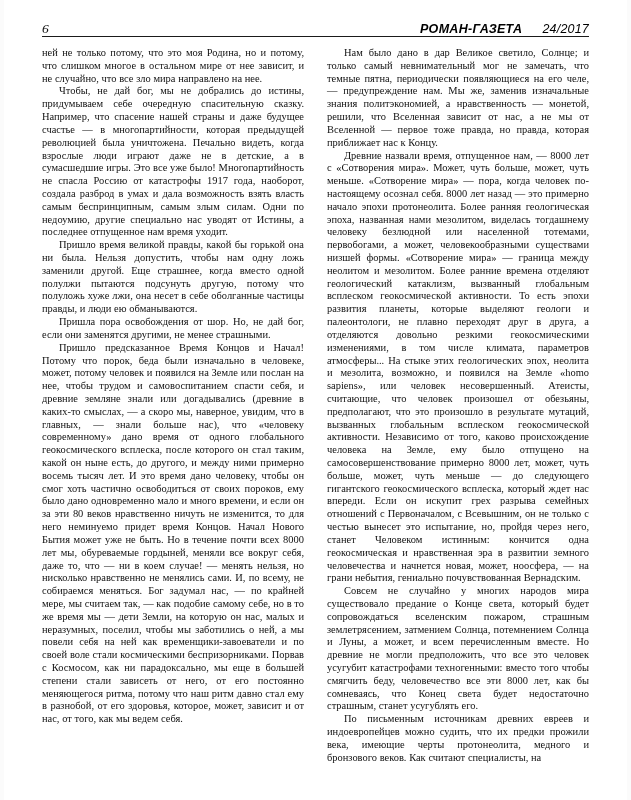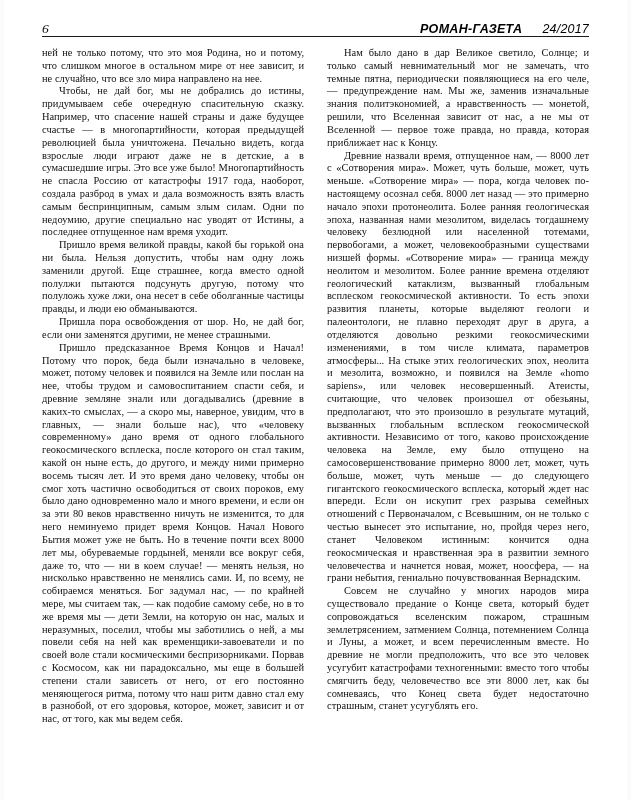--- a/index.html
+++ b/index.html
@@ -126,16 +126,17 @@
         <p class="noindent">ней не только потому, что это моя Родина, но и потому, что слишком многое в остальном мире от нее зависит, и не случайно, что все зло мира направлено на нее.</p>
         <p>Чтобы, не дай бог, мы не добрались до истины, придумываем себе очередную спасительную сказку. Например, что спасение нашей страны и даже будущее счастье — в многопартийности, которая предыдущей революцией была уничтожена. Печально видеть, когда взрослые люди играют даже не в детские, а в сумасшедшие игры. Это все уже было! Многопартийность не спасла Россию от катастрофы 1917 года, наоборот, создала разброд в умах и дала возможность взять власть самым беспринципным, самым злым силам. Одни по недоумию, другие специально нас уводят от Истины, а последнее отпущенное нам время уходит.</p>
         <p>Пришло время великой правды, какой бы горькой она ни была. Нельзя допустить, чтобы нам одну ложь заменили другой. Еще страшнее, когда вместо одной полулжи пытаются подсунуть другую, потому что полуложь хуже лжи, она несет в себе оболганные частицы правды, и люди ею обманываются.</p>
         <p>Пришла пора освобождения от шор. Но, не дай бог, если они заменятся другими, не менее страшными.</p>
         <p>Пришло предсказанное Время Концов и Начал! Потому что порок, беда были изначально в человеке, может, потому человек и появился на Земле или послан на нее, чтобы трудом и самовоспитанием спасти себя, и древние земляне знали или догадывались (древние в каких-то смыслах, — а скоро мы, наверное, увидим, что в главных, — знали больше нас), что «человеку современному» дано время от одного глобального геокосмического всплеска, после которого он стал таким, какой он ныне есть, до другого, и между ними примерно восемь тысяч лет. И это время дано человеку, чтобы он смог хоть частично освободиться от своих пороков, ему было дано одновременно мало и много времени, и если он за эти 80 веков нравственно ничуть не изменится, то для него неминуемо придет время Концов. Начал Нового Бытия может уже не быть. Но в течение почти всех 8000 лет мы, обуреваемые гордыней, меняли все вокруг себя, даже то, что — ни в коем случае! — менять нельзя, но нисколько нравственно не менялись сами. И, по всему, не собираемся меняться. Бог задумал нас, — по крайней мере, мы считаем так, — как подобие самому себе, но в то же время мы — дети Земли, на которую он нас, малых и неразумных, поселил, чтобы мы заботились о ней, а мы повели себя на ней как временщики-завоеватели и по своей воле стали космическими беспризорниками. Порвав с Космосом, как ни парадоксально, мы еще в большей степени стали зависеть от него, от его постоянно меняющегося ритма, потому что наш ритм давно стал ему в разнобой, от его здоровья, которое, может, зависит и от нас, от того, как мы ведем себя.</p>
       </div>
     <div class="column" id="col-right">
         <p>Нам было дано в дар Великое светило, Солнце; и только самый невнимательный мог не замечать, что темные пятна, периодически появляющиеся на его челе, — предупреждение нам. Мы же, заменив изначальные знания политэкономией, а нравственность — монетой, решили, что Вселенная зависит от нас, а не мы от Вселенной — первое тоже правда, но правда, которая приближает нас к Концу.</p>
         <p>Древние назвали время, отпущенное нам, — 8000 лет с «Сотворения мира». Может, чуть больше, может, чуть меньше. «Сотворение мира» — пора, когда человек по-настоящему осознал себя. 8000 лет назад — это примерно начало эпохи протонеолита. Более ранняя геологическая эпоха, названная нами мезолитом, виделась тогдашнему человеку безлюдной или населенной тотемами, первобогами, а может, человекообразными существами низшей формы. «Сотворение мира» — граница между неолитом и мезолитом. Более ранние времена отделяют геологический катаклизм, вызванный глобальным всплеском геокосмической активности. То есть эпохи развития планеты, которые выделяют геологи и палеонтологи, не плавно переходят друг в друга, а отделяются довольно резкими геокосмическими изменениями, в том числе климата, параметров атмосферы... На стыке этих геологических эпох, неолита и мезолита, возможно, и появился на Земле «homo sapiens», или человек несовершенный. Атеисты, считающие, что человек произошел от обезьяны, предполагают, что это произошло в результате мутаций, вызванных глобальным всплеском геокосмической активности. Независимо от того, каково происхождение человека на Земле, ему было отпущено на самосовершенствование примерно 8000 лет, может, чуть больше, может, чуть меньше — до следующего гигантского геокосмического всплеска, который ждет нас впереди. Если он искупит грех разрыва семейных отношений с Первоначалом, с Всевышним, он не только с честью вынесет это испытание, но, пройдя через него, станет Человеком истинным: кончится одна геокосмическая и нравственная эра в развитии земного человечества и начнется новая, может, ноосфера, — на грани небытия, гениально почувствованная Вернадским.</p>
         <p>Совсем не случайно у многих народов мира существовало предание о Конце света, который будет сопровождаться вселенским пожаром, страшным землетрясением, затмением Солнца, потемнением Солнца и Луны, а может, и всем перечисленным вместе. Но древние не могли предположить, что все это человек усугубит катастрофами техногенными: вместо того чтобы смягчить беду, человечество все эти 8000 лет, как бы сомневаясь, что Конец света будет недостаточно страшным, станет усугублять его.</p>
+        <p>По письменным источникам древних евреев и индоевропейцев можно судить, что их предки прожили века, имеющие черты протонеолита, медного и бронзового веков. Как считают специалисты, на</p>
       </div>
   </div>
 
 </div>
 
 </body></html>

